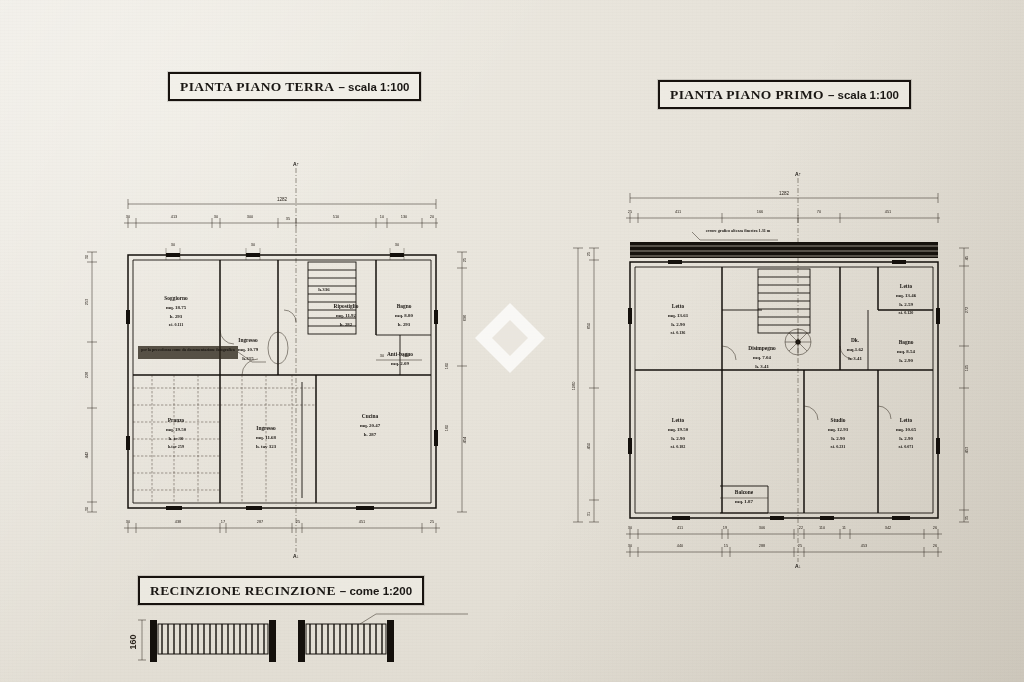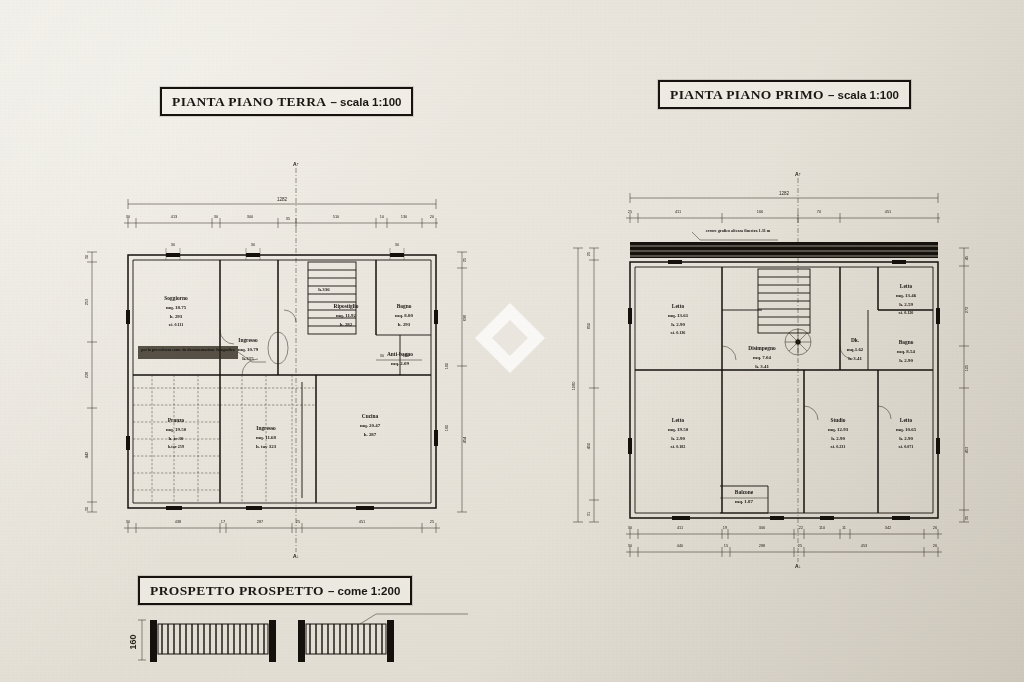--- a/index.html
+++ b/index.html
@@ -77,32 +77,32 @@
 
 <div id="sheet"></div>
 <div id="grain"></div>
 
 <svg id="watermark" viewBox="0 0 76 76">
   <path d="M38 3 L73 38 L38 73 L3 38 Z" fill="#ffffff" opacity=".82"></path>
   <path d="M38 20 L56 38 L38 56 L20 38 Z" fill="#e7e3da" opacity=".85"></path>
   <path d="M30 30 L46 30 L46 46 L30 46 Z" fill="#ffffff" opacity=".0"></path>
 </svg>
 
-<div class="titlebox" style="left:160px;top:72px;margin-top:15px;">
+<div class="titlebox" style="left:168px;top:72px;">
   <span class="t1">PIANTA PIANO TERRA</span>
   <span class="t2">– scala 1:100</span>
 </div>
 
 <div class="titlebox" style="left:658px;top:80px;">
   <span class="t1">PIANTA PIANO PRIMO</span>
   <span class="t2">– scala 1:100</span>
 </div>
 
 <div class="titlebox" style="left:138px;top:576px;">
-  <span class="t1">PROSPETTO PROSPETTO</span>
+  <span class="t1">RECINZIONE RECINZIONE</span>
   <span class="t2">– come 1:200</span>
 </div>
 
 <svg class="abs" style="left:70px;top:160px;" width="420" height="400" viewBox="0 0 420 400">
 
   <line class="axis" x1="226" y1="8" x2="226" y2="392"></line>
   <text class="ax" x="226" y="6">A↑</text>
   <text class="ax" x="226" y="398">A↓</text>
 
   <line class="hair" x1="58" y1="44" x2="366" y2="44"></line>

